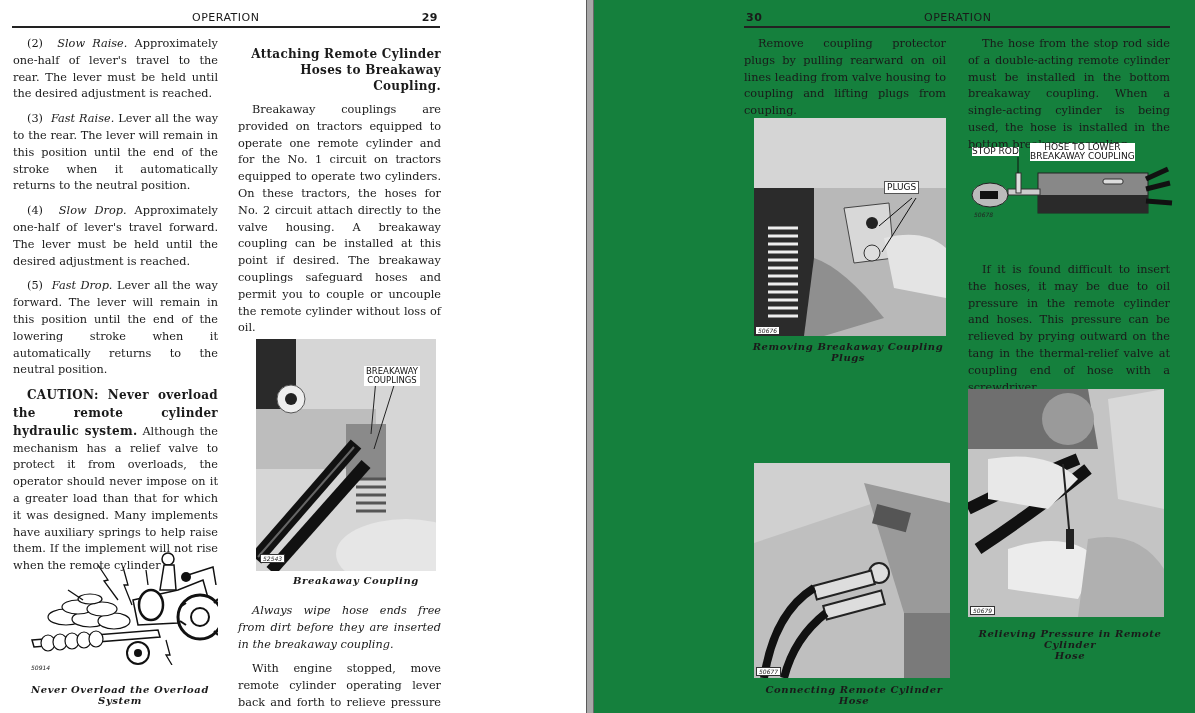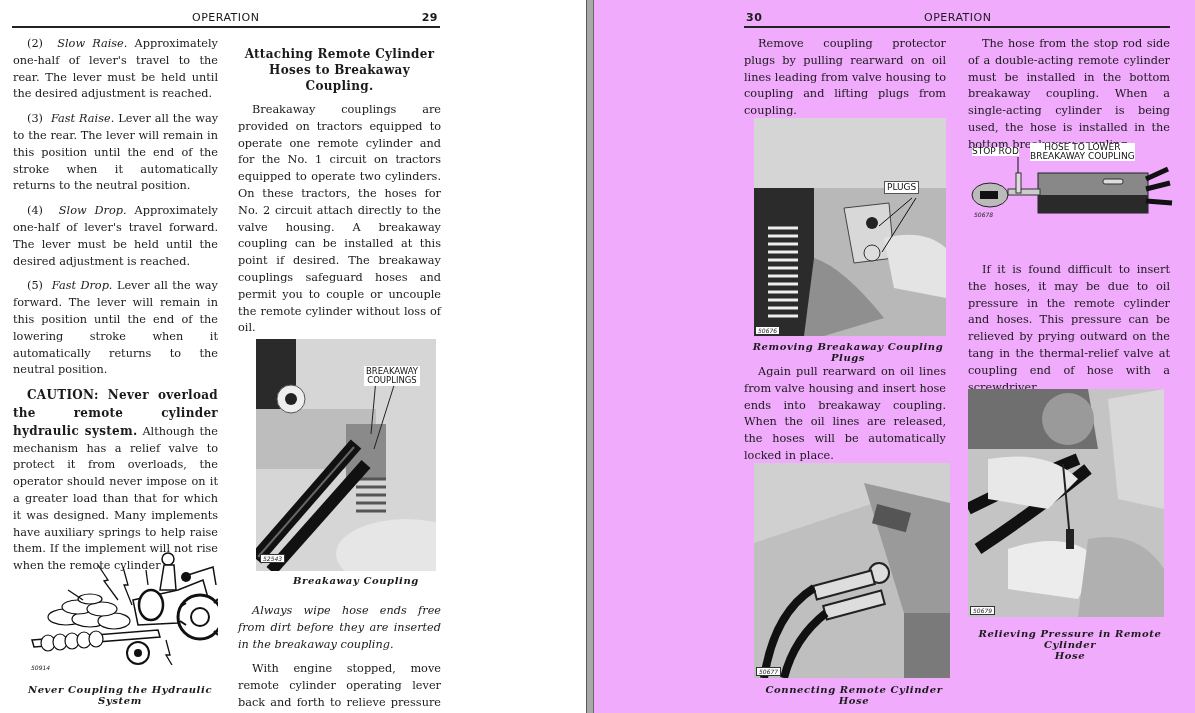--- a/index.html
+++ b/index.html
@@ -1,35 +1,35 @@
 <!DOCTYPE html>
 <html><head>
 <meta charset="utf-8">
 <style>
   html, body { margin:0; padding:0; background:#ffffff; }
   body { width:1195px; height:713px; position:relative; overflow:hidden;
          font-family:"DejaVu Serif", serif; color:#1a1a1a; }
   .page { position:absolute; top:0; height:713px; background:#ffffff; }
   #page-left { left:0; width:586px; }
-  #page-right { left:594px; width:601px; background:#f0abfc; }
+  #page-right { left:594px; width:601px; background:#15803d; }
   .gutter { position:absolute; left:586px; top:0; width:8px; height:713px;
             background:#a8a8a8; border-left:1px solid #5a5a5a; border-right:1px solid #6a6a6a; box-sizing:border-box; }
 
   .header { position:absolute; top:10px; height:16px; border-bottom:2px solid #222;
             font-family:"DejaVu Sans", sans-serif; font-size:11px; letter-spacing:0.5px; }
   .header .title { position:absolute; top:1px; }
   .header .pnum { position:absolute; top:1px; font-weight:bold; font-size:11px;text-align:right; }
 
   .col { position:absolute; font-size:11.3px; line-height:16.8px; text-align:justify; }
   .col p { margin:0 0 8px 0; text-indent:14px; }
   .col p.noindent { text-indent:0; }
   .it { font-style:italic; }
   .b { font-weight:bold; }
   h3.section { font-family:"DejaVu Serif", serif; font-size:12px; font-weight:bold;
-               margin:10px 0 8px 0; line-height:16px; letter-spacing:0.3px; text-align:center; }
+               margin:10px 0 8px 0; line-height:16px; letter-spacing:0.3px; text-align:right; }
   .caption { font-style:italic; font-weight:bold; font-size:10px; text-align:center;
              line-height:11px; letter-spacing:0.6px; }
   .photo { position:absolute; overflow:hidden; }
   .photo-num { position:absolute; font-family:"DejaVu Sans", sans-serif; font-style:italic;
                font-size:6px; background:#fff; border:1px solid #333; padding:0 2px; color:#222; }
   .callout { position:absolute; font-family:"DejaVu Sans", sans-serif; font-size:8.5px;
              line-height:9px; background:#fff; padding:1px 2px; text-align:center; color:#111; }
 </style>
 </head>
 <body>
@@ -94,21 +94,21 @@
         <path d="M70,20 L80,35 L76,36 L90,55"></path>
         <path d="M95,22 L100,40 L96,40 L104,60"></path>
         <path d="M118,25 L120,40"></path>
         <path d="M138,95 L142,110 L138,110 L144,120"></path>
         <path d="M40,45 L55,55"></path>
       </g>
     </svg>
   </div>
   <div style="position:absolute; left:31px; top:664px; font-size:6px; font-style:italic; font-family:'DejaVu Sans',sans-serif;">50914</div>
   <div class="caption" style="position:absolute; left:20px; top:684px; width:200px;">
-    <div>Never Coupling the Hydraulic</div>
+    <div>Never Overload the Overload</div>
     <div>System</div>
   </div>
 
   <div class="col" style="left:238px; top:36px; width:203px;">
     <h3 class="section">Attaching Remote Cylinder Hoses to Breakaway Coupling.</h3>
     <p>Breakaway couplings are provided on tractors equipped to operate one remote cylinder and for the No. 1 circuit on tractors equipped to operate two cylinders. On these tractors, the hoses for No. 2 circuit attach directly to the valve housing. A breakaway coupling can be installed at this point if desired. The breakaway couplings safeguard hoses and permit you to couple or uncouple the remote cylinder without loss of oil.</p>
   </div>
 
   <div class="photo" style="left:256px; top:339px; width:180px; height:232px; background:#fef9c3;">
     <svg width="180" height="232">
@@ -183,23 +183,20 @@
       <path d="M60,140 Q90,150 130,200 L70,218 L50,218 Z" fill="#8f8f8f"></path>
       <path d="M130,120 Q170,110 192,130 L192,180 L140,170 Z" fill="#e4e4e4"></path>
       <line x1="125" y1="108" x2="158" y2="80" stroke="#111"></line>
       <line x1="128" y1="134" x2="162" y2="80" stroke="#111"></line>
     </svg>
     <div class="callout" style="left:130px; top:63px; border:1px solid #555; font-size:9px;">PLUGS</div>
     <div class="photo-num" style="left:2px; bottom:2px; border:none;">50676</div>
   </div>
   <div class="caption" style="position:absolute; left:148px; top:341px; width:212px;">Removing Breakaway Coupling Plugs</div>
 
-  <div class="col" style="left:150px; top:364px; width:202px;">
-    <p>Again pull rearward on oil lines from valve housing and insert hose ends into breakaway coupling. When the oil lines are released, the hoses will be automatically locked in place.</p>
-  </div>
 
   <div class="photo" style="left:160px; top:463px; width:196px; height:215px;">
     <svg width="196" height="215">
       <rect width="196" height="215" fill="#bfbfbf"></rect>
       <path d="M0,0 L196,0 L196,60 L120,40 L0,80 Z" fill="#d0d0d0"></path>
       <path d="M110,20 L196,40 L196,160 L150,150 Z" fill="#9a9a9a"></path>
       <rect x="120" y="45" width="35" height="20" fill="#555" transform="rotate(15 137 55)"></rect>
       <circle cx="125" cy="110" r="10" fill="#ddd" stroke="#222" stroke-width="2"></circle>
       <rect x="60" y="115" width="60" height="14" fill="#ddd" stroke="#222" stroke-width="2" transform="rotate(-15 90 122)"></rect>
       <rect x="70" y="135" width="60" height="14" fill="#ddd" stroke="#222" stroke-width="2" transform="rotate(-15 100 142)"></rect>

